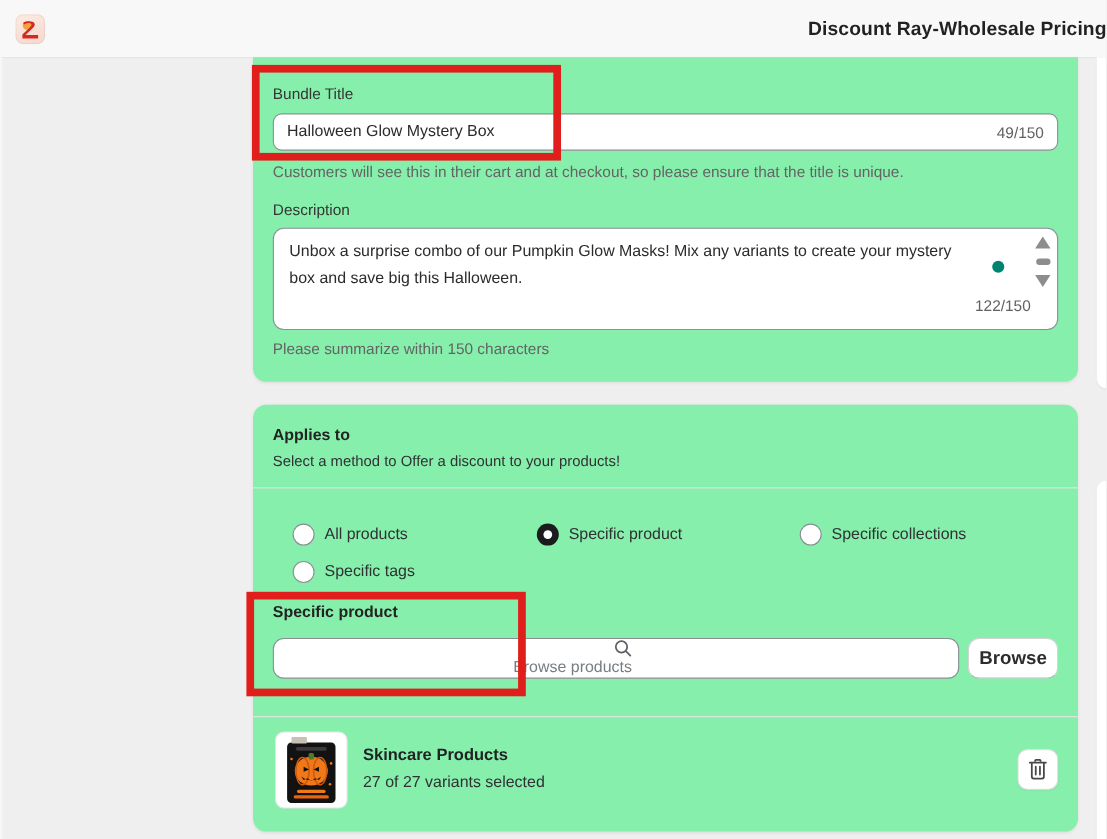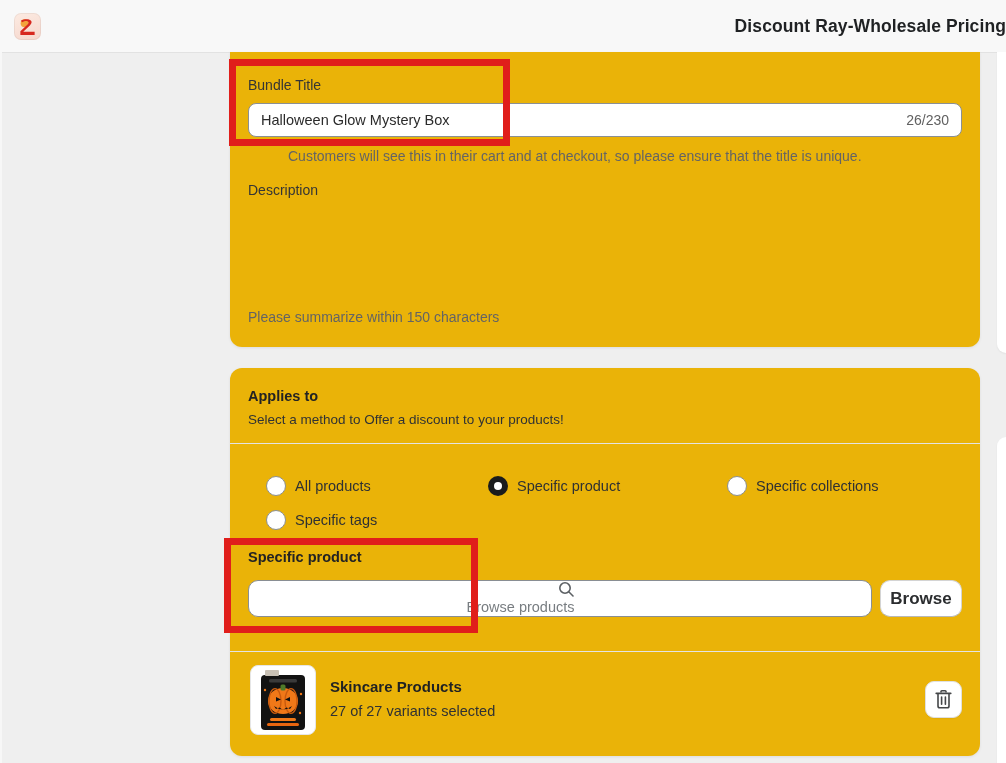--- a/index.html
+++ b/index.html
@@ -23,21 +23,21 @@
     display:flex;align-items:center;justify-content:center;
     box-shadow:inset 0 0 0 1px rgba(0,0,0,0.05);
   }
   .header-title{
     margin-left:9px;font-size:17.5px;font-weight:700;color:#1f2123;
     letter-spacing:.1px;
   }
 
   
   .card{
-    background:#eab308;box-shadow:0 1px 3px rgba(0,0,0,0.08);text-decoration:underline;
+    background:#86efac;box-shadow:0 1px 3px rgba(0,0,0,0.08);text-decoration:underline;
   }
   .card1{left:230px;top:52px;width:750px;height:295px;border-radius:0 0 12px 12px;}
   .card2{left:230px;top:368px;width:750px;height:388px;border-radius:12px;}
 
   
   .rstrip{background:#fff;box-shadow:0 1px 2px rgba(0,0,0,0.06);}
   .rstripA{left:997px;top:52px;width:9px;height:301px;border-radius:0 0 0 10px;}
   .rstripB{left:997px;top:437px;width:9px;height:326px;border-radius:10px 0 0 0;}
   .lstrip{left:0;top:52px;width:2px;height:711px;background:#f7f7f7;}
 
@@ -135,27 +135,37 @@
 </div>
 
 <div class="abs lstrip"></div>
 
 <div class="abs card card1">
 
   <div class="abs field-label" style="left:18px;top:25px;">Bundle Title</div>
 
   <div class="abs text-input" style="left:18px;top:51px;width:714px;height:34px;">
     <input type="text" value="Halloween Glow Mystery Box" style="">
-    <span class="counter">26/230</span>
-  </div>
-
-  <div class="abs helper" style="left:18px;top:96px;width:714px;margin-left:40px;">Customers will see this in their cart and at checkout, so please ensure that the title is unique.</div>
+    <span class="counter">49/150</span>
+  </div>
+
+  <div class="abs helper" style="left:18px;top:96px;width:714px;">Customers will see this in their cart and at checkout, so please ensure that the title is unique.</div>
 
   <div class="abs field-label" style="left:18px;top:130px;">Description</div>
 
+  <div class="abs textarea-box" style="left:18px;top:155px;width:714px;height:93px;">
+    <div class="textarea-text">Unbox a surprise combo of our Pumpkin Glow Masks! Mix any variants to create your mystery box and save big this Halloween.</div>
+    <div class="teal-dot" style="left:653px;top:29px;background:#00836f;"></div>
+    <div class="ta-scroll">
+      <div class="tri-up"></div>
+      <div class="ta-thumb"></div>
+      <div class="tri-down"></div>
+    </div>
+    <div class="ta-counter">122/150</div>
+  </div>
 
   <div class="abs helper" style="left:18px;top:257px;">Please summarize within 150 characters</div>
 </div>
 
 <div class="abs card card2">
 
   <div class="abs field-label bold" style="left:18px;top:20px;font-size:14.5px;">Applies to</div>
   <div class="abs" style="left:18px;top:44px;font-size:13.5px;color:#303234;">Select a method to Offer a discount to your products!</div>
 
   <div class="divider" style="top:75px;"></div>

